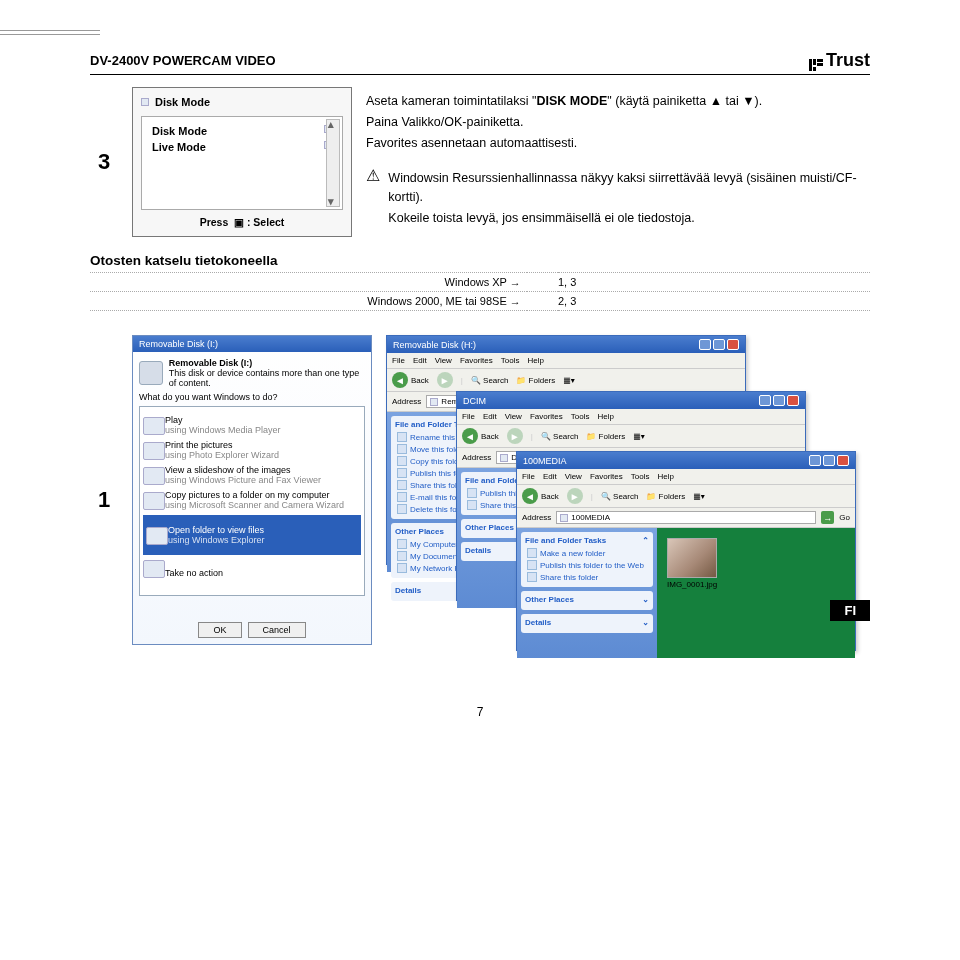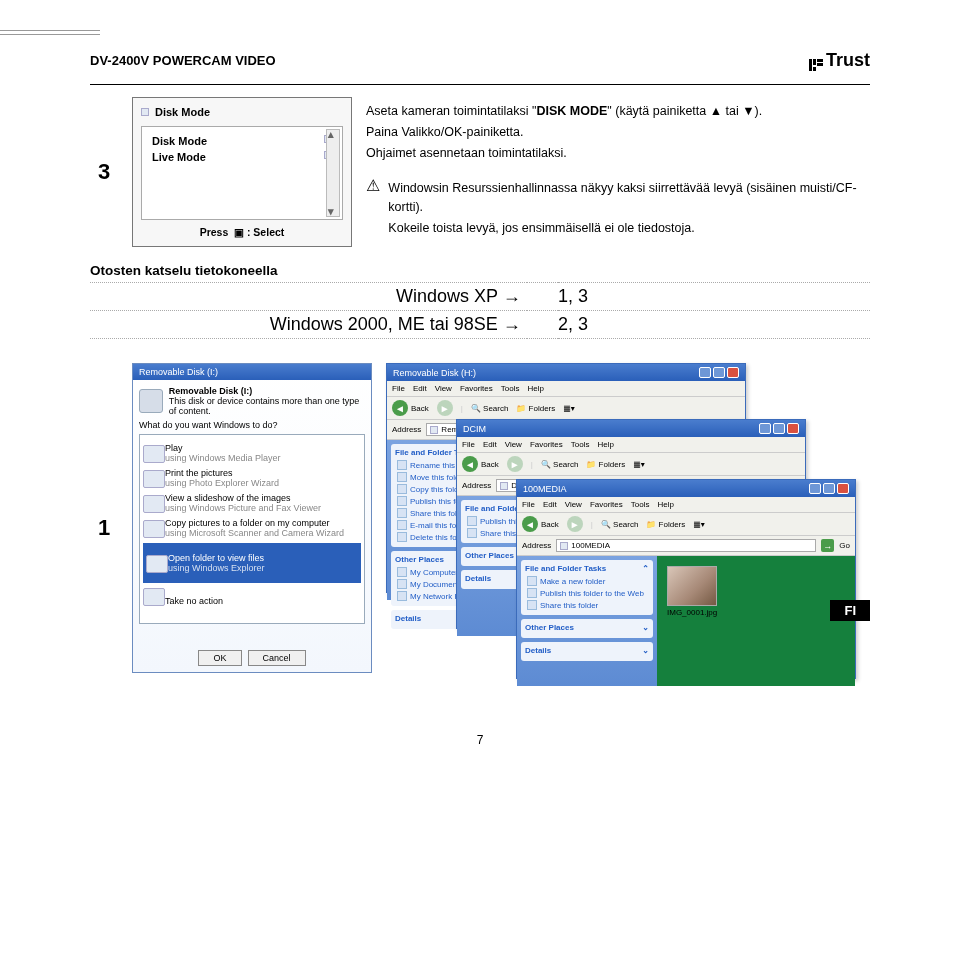--- a/index.html
+++ b/index.html
@@ -30,21 +30,21 @@
     left: 0;
     width: 100px;
     height: 0;
     border-top: 1px solid #999;
   }
   .header {
     display: flex;
     justify-content: space-between;
     align-items: center;
     border-bottom: 1px solid #000;
-    padding-bottom: 13px;
+    padding-bottom: 3px;
     margin-bottom: 12px;
   }
   .header-title {
     font-weight: bold;
     font-size: 13px;
   }
   .brand {
     font-weight: bold;
     font-size: 18px;
     display: flex;
@@ -133,21 +133,21 @@
     margin-top: -2px;
   }
   .subheading {
     font-weight: bold;
     font-size: 13.5px;
     margin: 16px 0 4px 0;
   }
   .os-table {
     width: 100%;
     border-collapse: collapse;
-    font-size: 18px;
+    font-size: 11px;
     table-layout: fixed;
   }
   .os-table td {
     border-top: 1px dotted #aaa;
     border-bottom: 1px dotted #aaa;
     padding: 3px 6px 3px 0;
     white-space: nowrap;
   }
   .os-table td:first-child{text-align:right;width:56%;}
   .os-table td:nth-child(2){text-align:center;width:4%;}
@@ -281,21 +281,21 @@
       </div>
       <div class="scrollbar"></div>
     </div>
     <div class="lcd-footer">Press 󠀠 ▣  : Select</div>
   </div>
   <div class="body-text">
     <p>
       <span>Aseta kameran toimintatilaksi "</span><b>DISK MODE</b><span>" (käytä painiketta ▲ tai ▼).</span>
     </p>
     <p>Paina Valikko/OK-painiketta.</p>
-    <p>Ohjaimet asennetaan toimintatilaksi.</p>
+    <p>Favorites asennetaan automaattisesti.</p>
     <div class="warn-row">
       <div class="warn-icon">⚠</div>
       <div>
         <p>Windowsin Resurssienhallinnassa näkyy kaksi siirrettävää levyä (sisäinen muisti/CF-kortti).</p>
         <p>Kokeile toista levyä, jos ensimmäisellä ei ole tiedostoja.</p>
       </div>
     </div>
   </div>
 </div>
 

